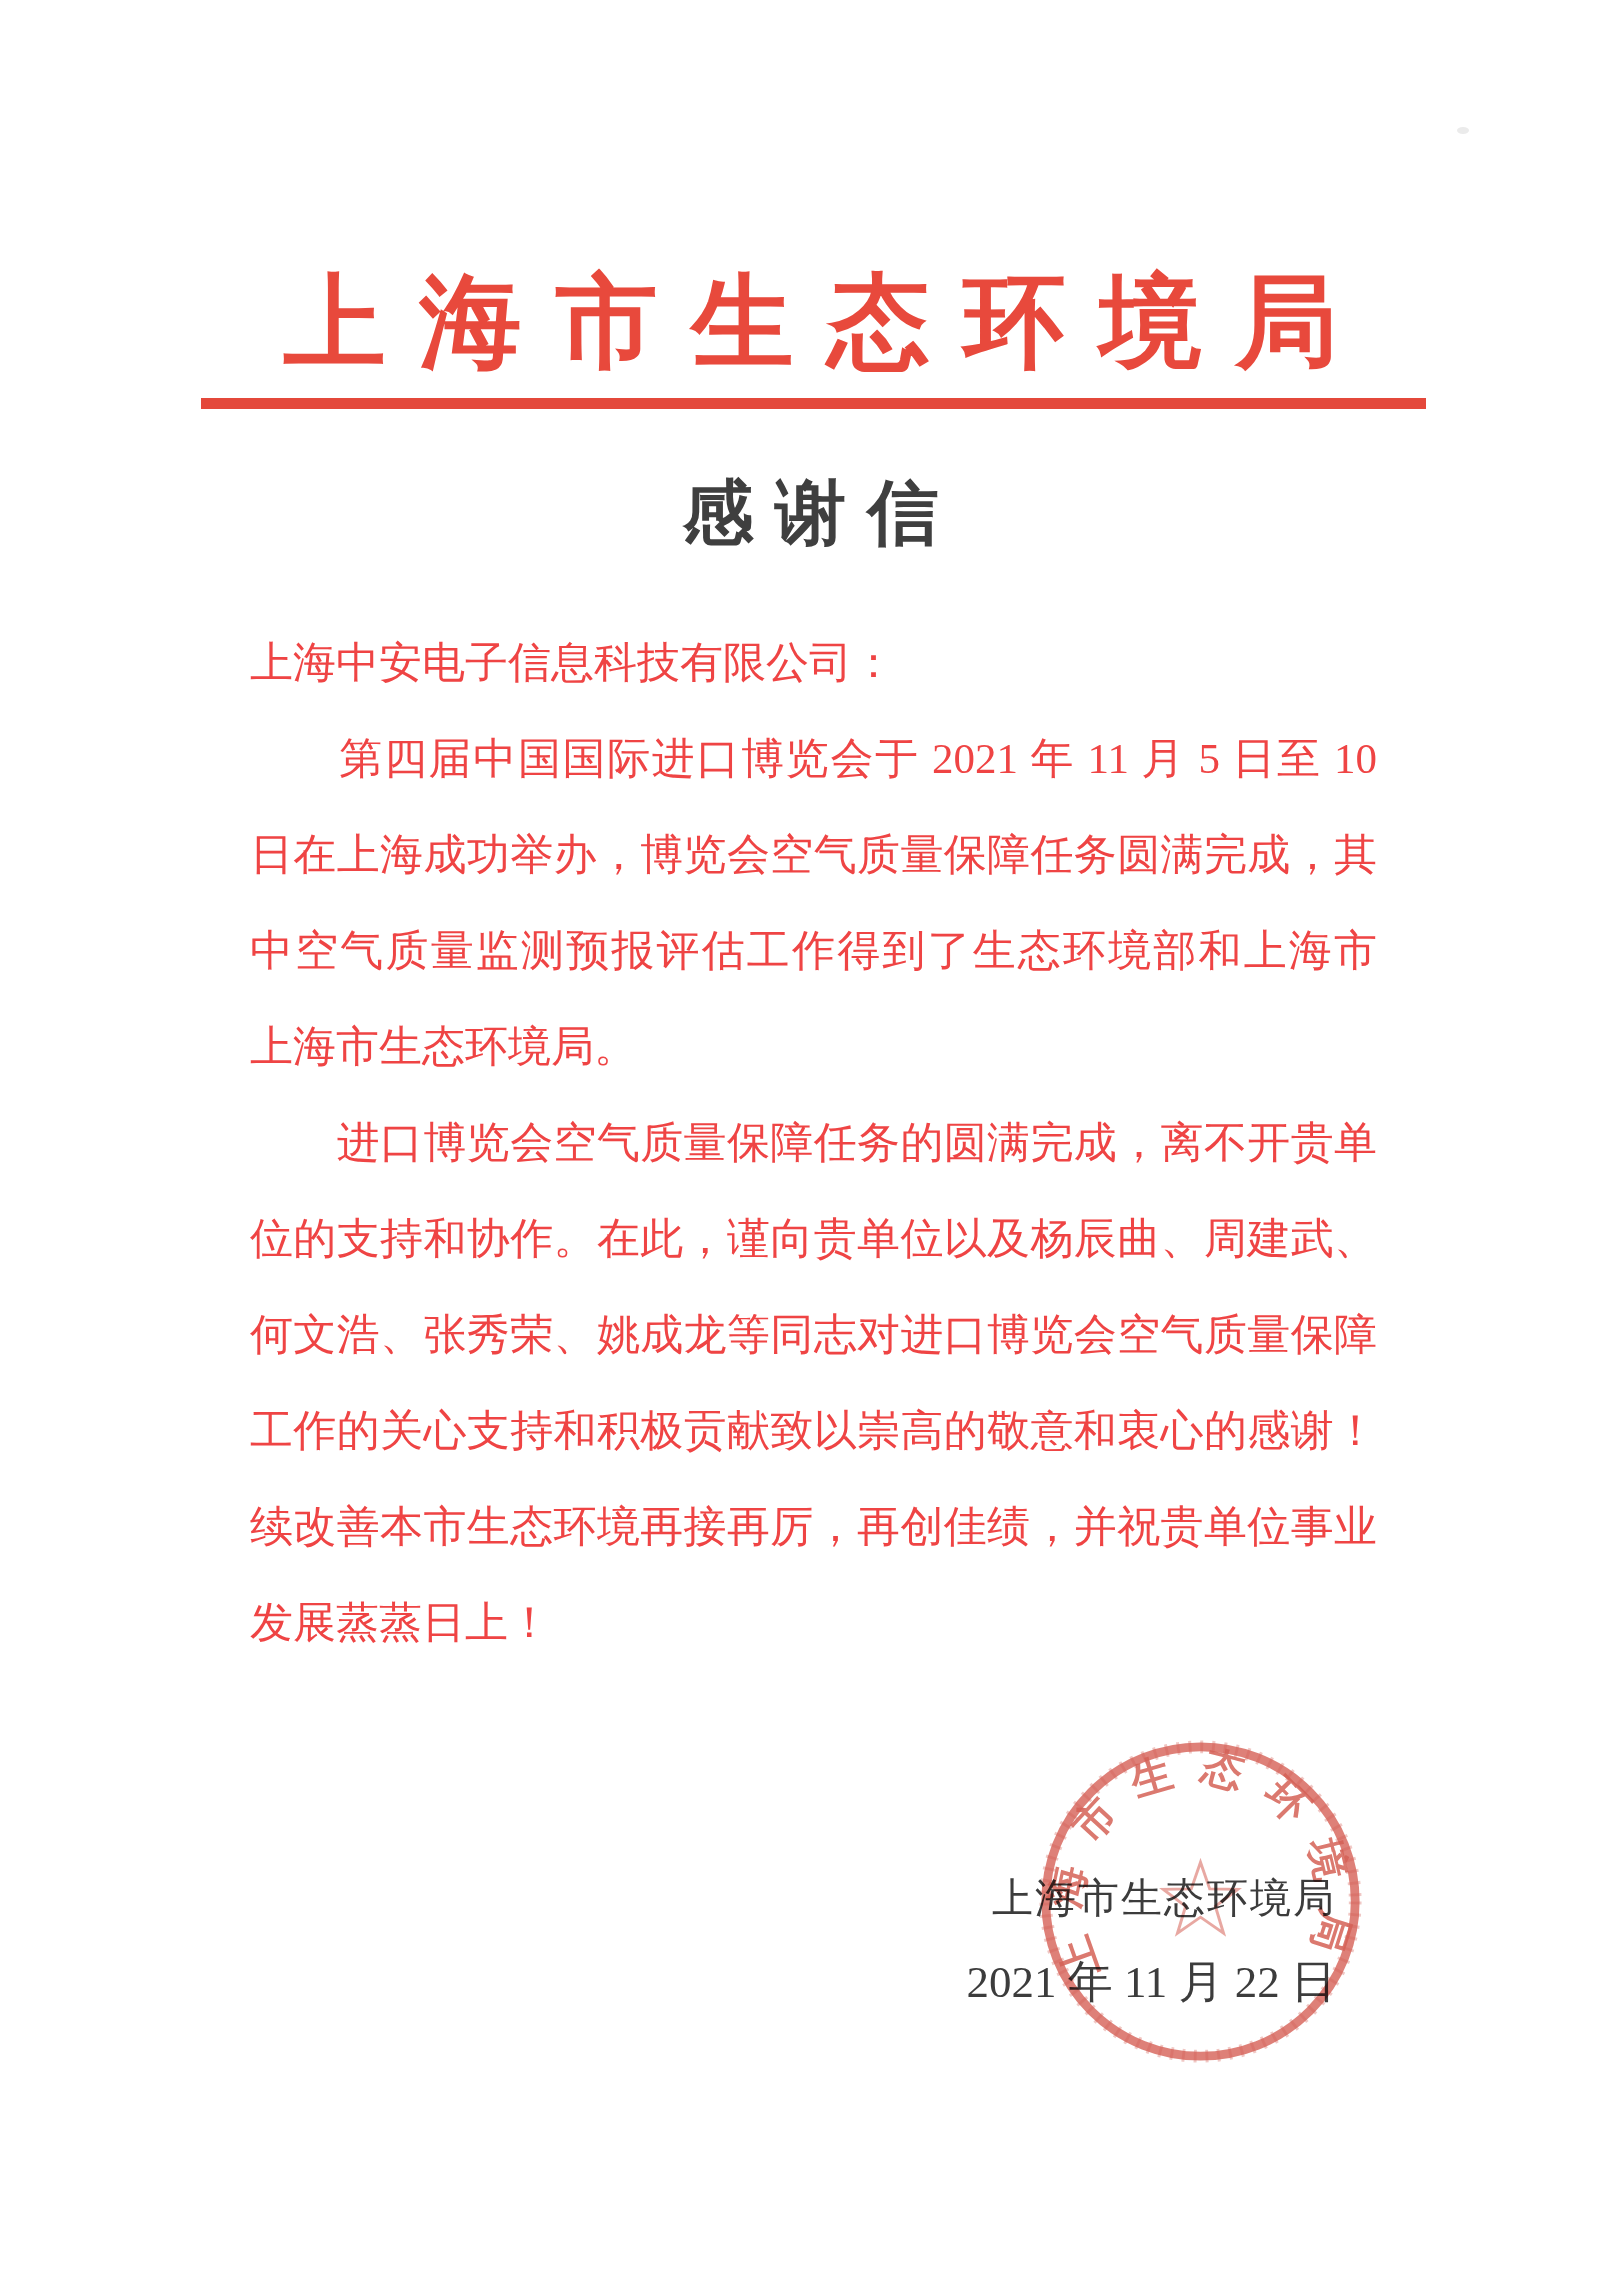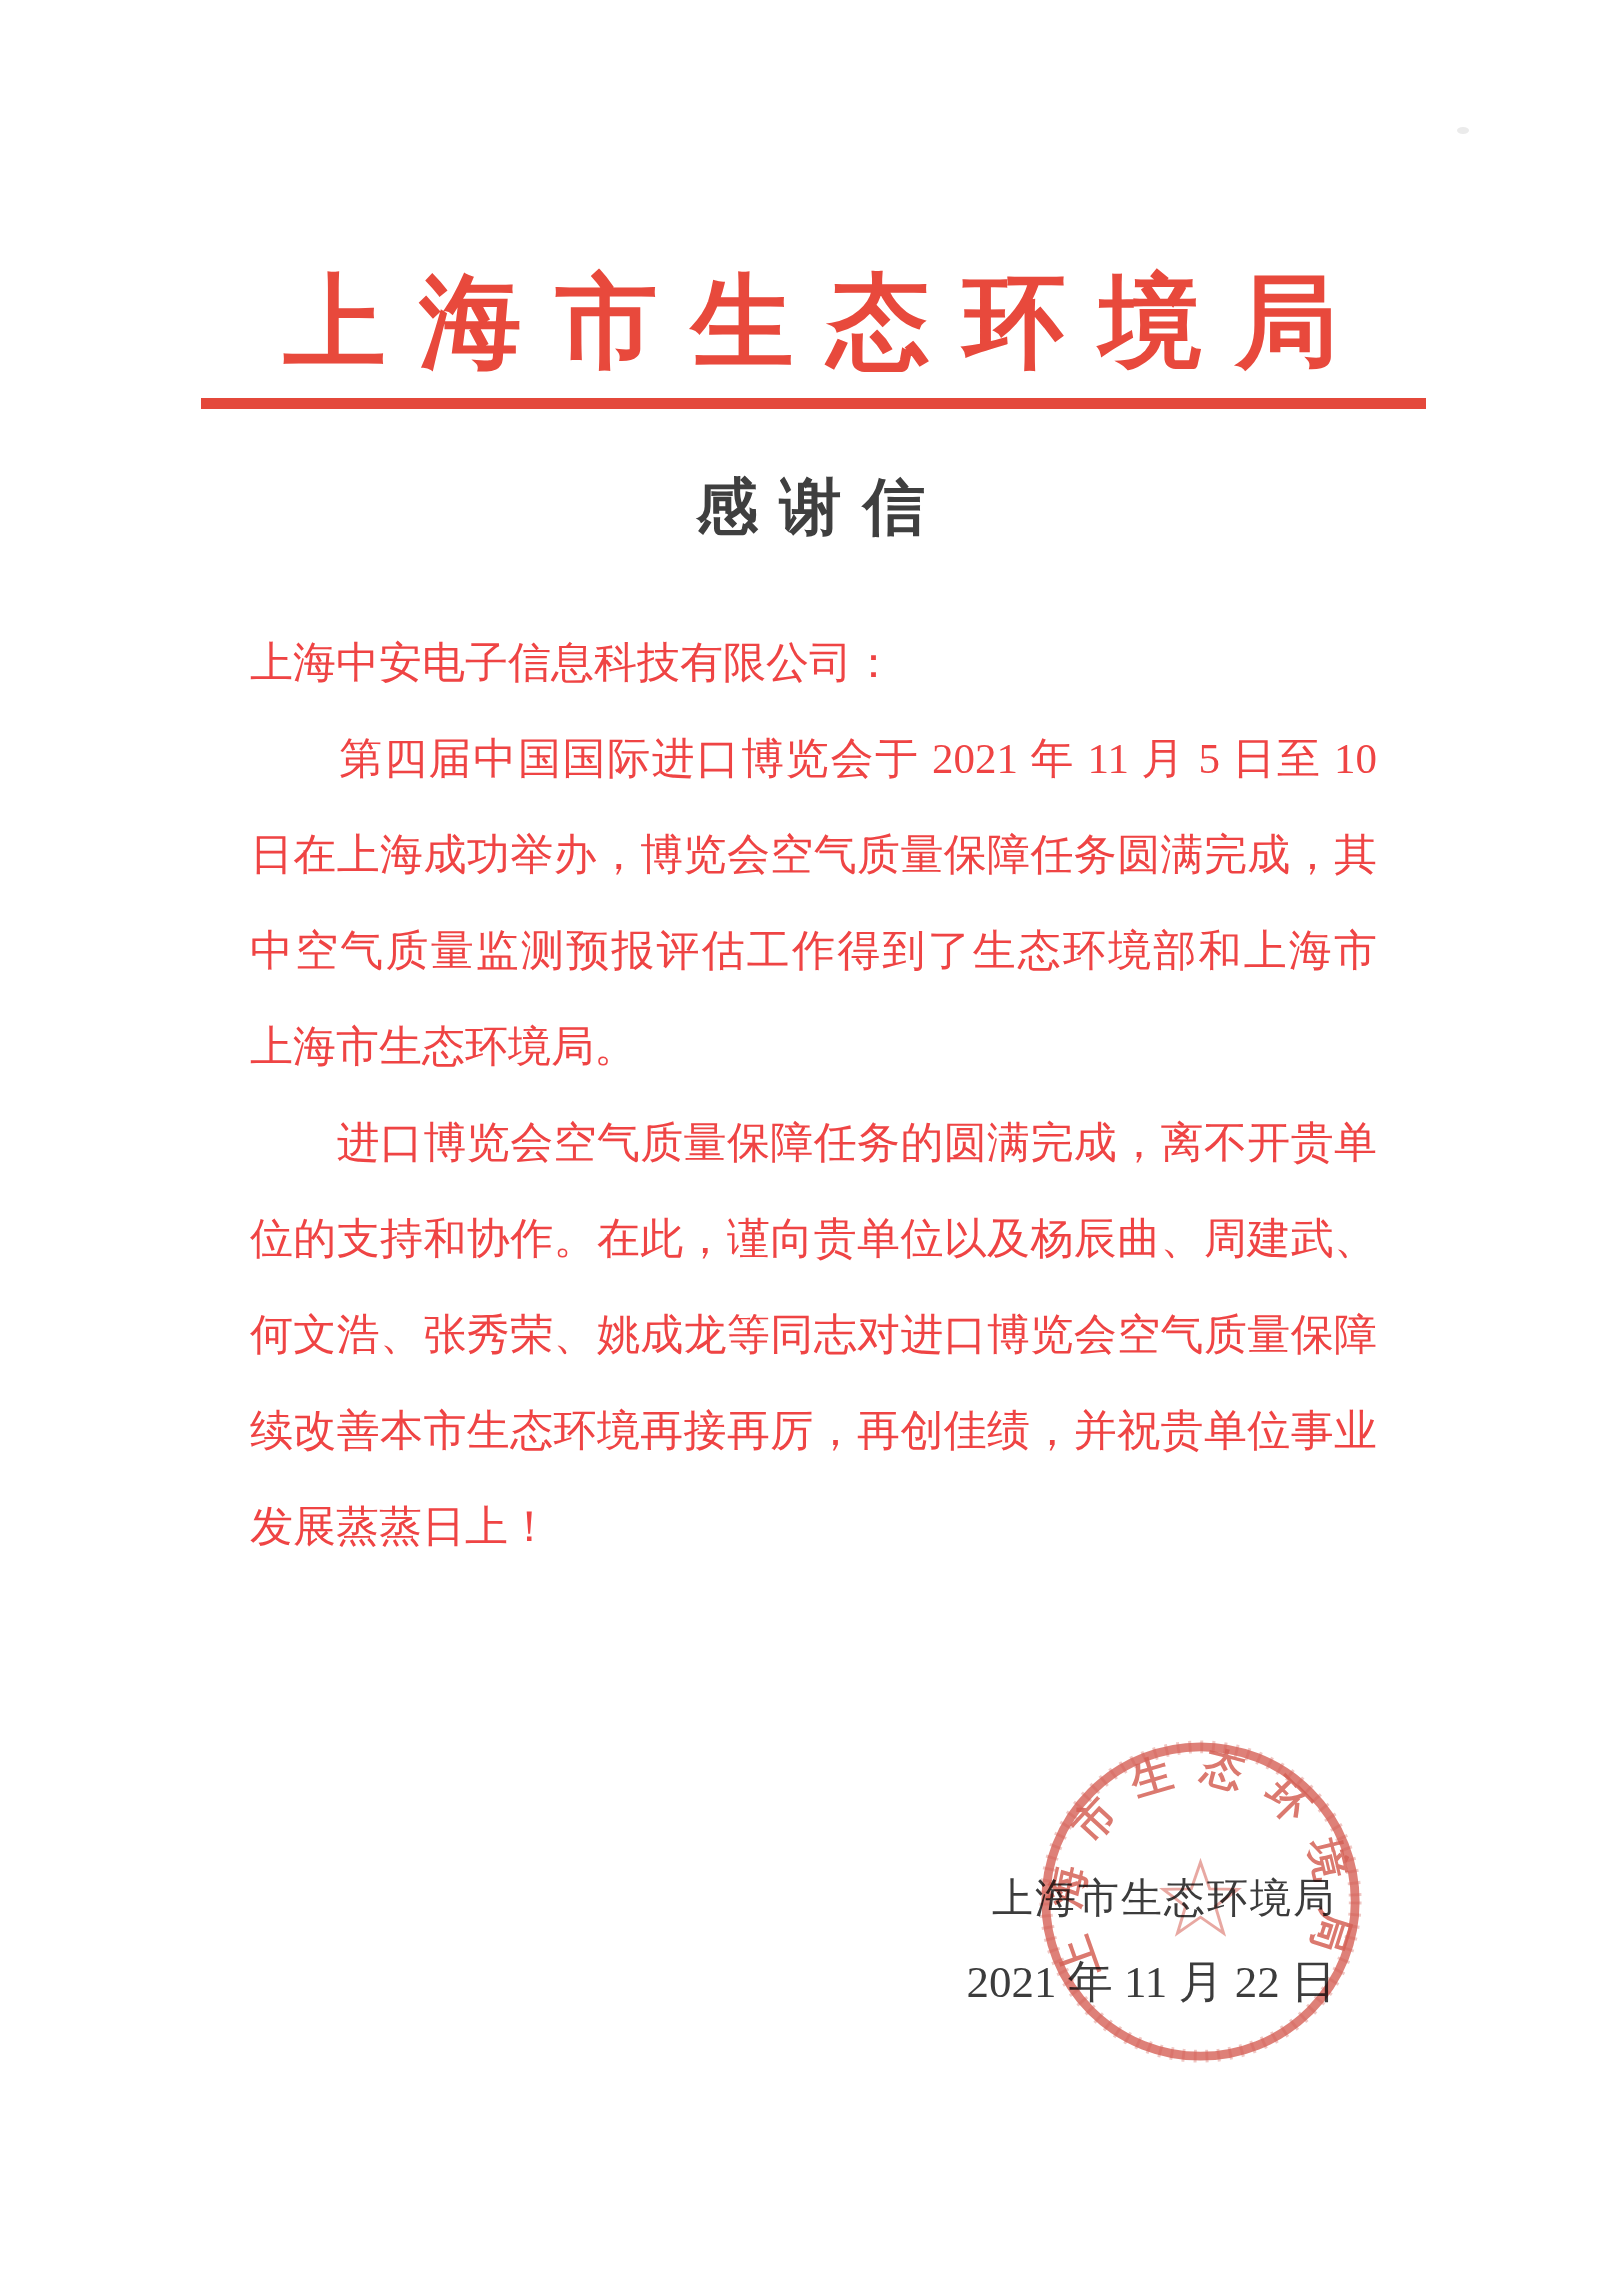--- a/index.html
+++ b/index.html
@@ -41,21 +41,21 @@
   
   .doc-title {
     position: absolute;
     top: 469px;
     left: 0;
     width: 100%;
     margin: 0;
     padding-left: 21.6px;
     box-sizing: border-box;
     text-align: center;
-    font-size: 62px;
+    font-size: 71px;
     font-weight: bold;
     letter-spacing: 21.6px;
     line-height: 1.25;
     color: #3f3f3f;
     white-space: nowrap;
   }
 
   
   .body-block {
     position: absolute;
@@ -146,20 +146,21 @@
   <div class="body-block">
     <div class="line salutation">上海中安电子信息科技有限公司：</div>
     <div id="paragraphs">
         <div class="line">　　第四届中国国际进口博览会于 2021 年 11 月 5 日至 10</div>
         <div class="line">日在上海成功举办，博览会空气质量保障任务圆满完成，其</div>
         <div class="line">中空气质量监测预报评估工作得到了生态环境部和上海市</div>
         <div class="line last">上海市生态环境局。</div>
         <div class="line">　　进口博览会空气质量保障任务的圆满完成，离不开贵单</div>
         <div class="line">位的支持和协作。在此，谨向贵单位以及杨辰曲、周建武、</div>
         <div class="line">何文浩、张秀荣、姚成龙等同志对进口博览会空气质量保障</div>
+        <div class="line">工作的关心支持和积极贡献致以崇高的敬意和衷心的感谢！</div>
         <div class="line">续改善本市生态环境再接再厉，再创佳绩，并祝贵单位事业</div>
         <div class="line last">发展蒸蒸日上！</div>
       </div>
   </div>
 
   <div class="sig-block">
     <div class="sig">上海市生态环境局</div>
     <div class="sig-date">2021 年 11 月 22 日</div>
   </div>
 

